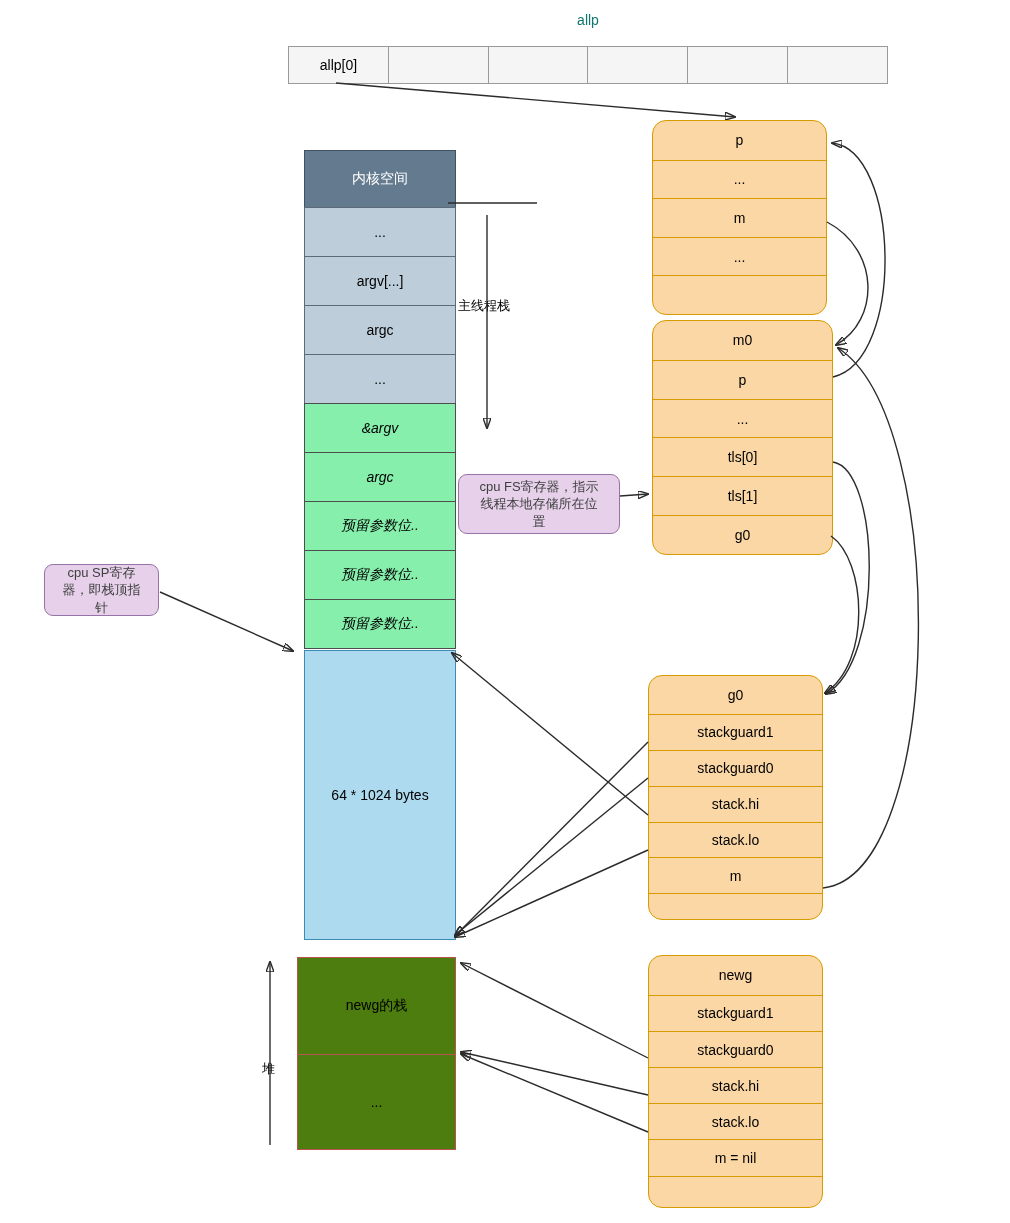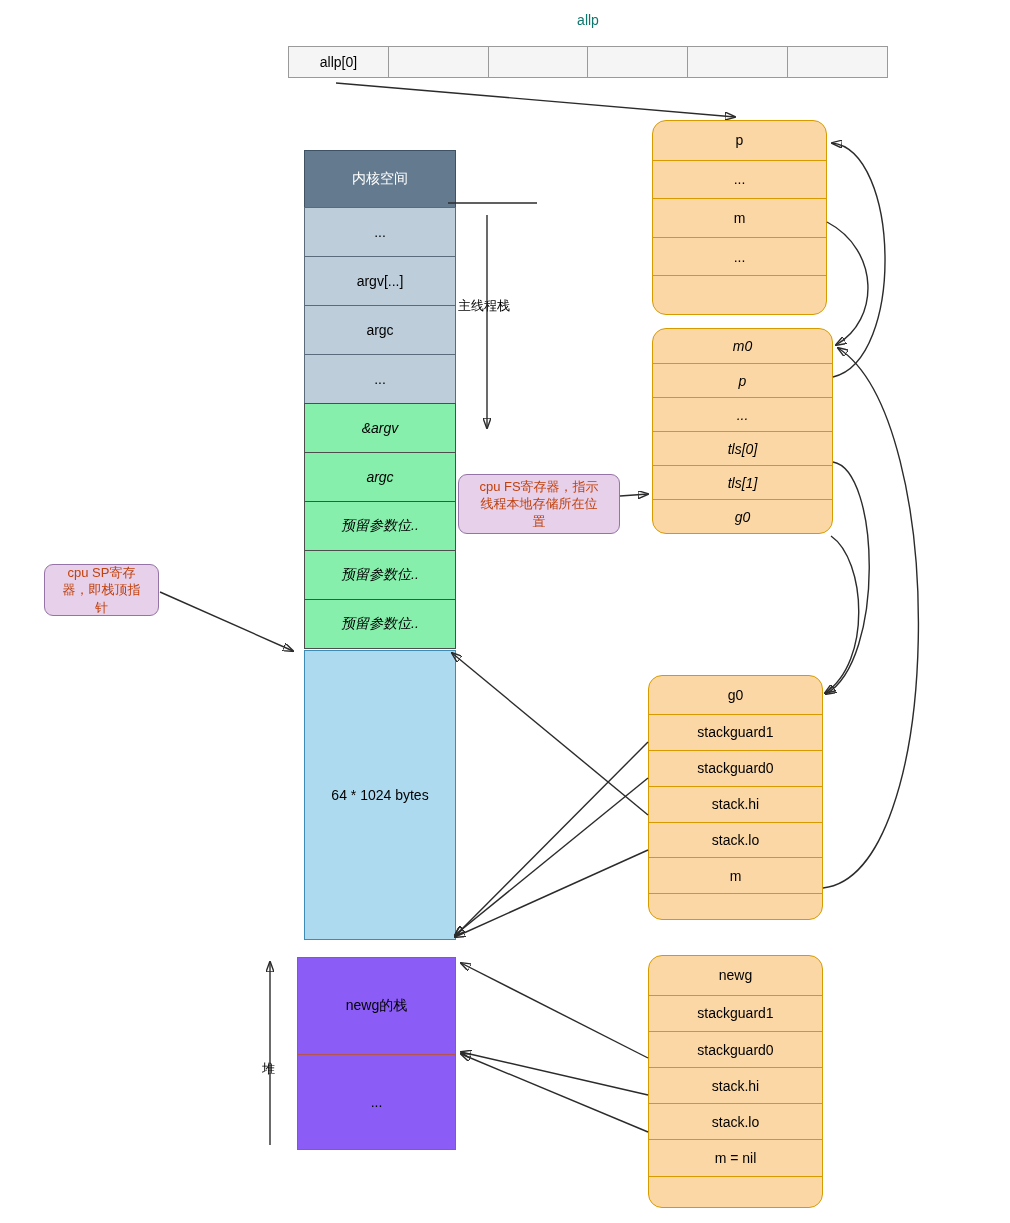--- a/index.html
+++ b/index.html
@@ -22,21 +22,21 @@
 
   
   #allp-title {
     left: 288px; top: 12px; width: 600px;
     text-align: center;
     font-size: 14px;
     color: #0f766e;
   }
   #allp-table {
     left: 288px; top: 46px;
-    width: 600px; height: 32px;
+    width: 600px; height: 38px;
     display: flex;
     box-sizing: border-box;
   }
   .allp-cell {
     flex: 1 1 0;
     background: #f5f5f5;
     border: 1px solid #9a9a9a;
     margin-left: -1px;
     display: flex;
     align-items: center;
@@ -94,21 +94,21 @@
     font-size: 14px;
     margin-left: 8px;
   }
 
   
   #pink-block {
     left: 297px; top: 957px;
     width: 159px; height: 193px;
     border: 1px solid #b85450;
     box-sizing: border-box;
-    background: #8b5cf6;
+    background: #4d7c0f;
   }
   .pink-half {
     height: 50%;
     box-sizing: border-box;
     display: flex;
     align-items: center;
     justify-content: center;
     font-size: 14px;
   }
   .pink-half.bottom { border-top: 1px solid #b85450; }
@@ -127,37 +127,37 @@
     display: flex;
     align-items: center;
     justify-content: center;
     font-size: 14px;
     text-align: center;
     color: #000;
   }
   .struct-row.first { border-top: none; }
 
   #box-p   { left: 652px; top: 120px; width: 175px; height: 195px; }
-  #box-m0  { left: 652px; top: 328px; width: 181px; height: 206px; font-style: italic; }
+  #box-m0  { left: 652px; top: 320px; width: 181px; height: 235px; }
   #box-g0  { left: 648px; top: 675px; width: 175px; height: 245px; }
   #box-newg{ left: 648px; top: 955px; width: 175px; height: 253px; }
 
   
   .callout {
     background: #e6d0ea;
     border: 1px solid #9673a6;
     border-radius: 9px;
     box-sizing: border-box;
     display: flex;
     align-items: center;
     justify-content: center;
     text-align: center;
     font-size: 13px;
     line-height: 1.35;
-    color: #c2410c;
+    color: #404040;
     padding: 4px 16px;
   }
   #callout-sp { left: 44px; top: 564px; width: 115px; height: 52px; }
   #callout-fs { left: 458px; top: 474px; width: 162px; height: 60px; }
 
   
   .plainlabel {
     font-size: 13px;
     color: #000;
     white-space: nowrap;

